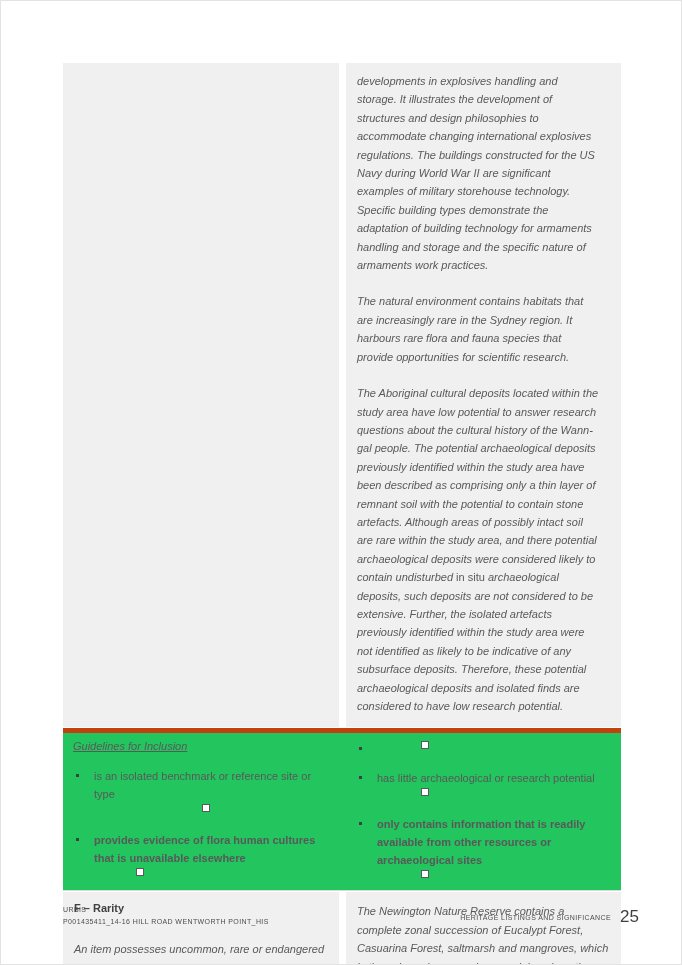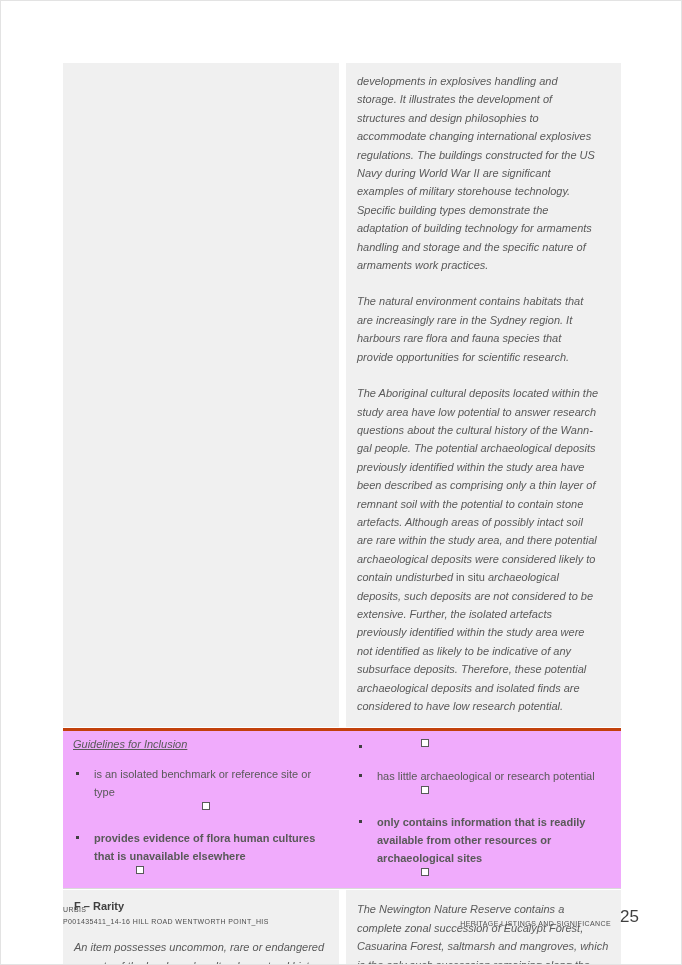--- a/index.html
+++ b/index.html
@@ -19,24 +19,24 @@
   .row-assessment .cell { background:#f0f0f0; }
   .cell-left-empty { min-height:100%; }
   .cell-text { padding:9px 22px 12px 11px; }
   .assessment-text { font-style:italic; font-size:11px; line-height:18.4px; }
   .assessment-text p { margin-bottom:18px; }
   .assessment-text p:last-child { margin-bottom:0; }
   .roman { font-style:normal; }
 
   
   .row-guidelines {
-    border-top:3px solid #c2410c;
+    border-top:5px solid #c2410c;
     border-bottom:1px solid #d9d9d9;
     margin:1px 0;
-    background:#f0abfc;
+    background:#22c55e;
   }
   .guide-cell { padding:7px 10px 12px 10px; font-size:11px; }
   .guide-heading {
     font-style:italic;
     text-decoration:underline;
     font-size:11px;
     color:#595959;
     margin-bottom:15px;
   }
   .bullet-item { display:flex; margin-bottom:19px; line-height:18px; }
@@ -64,21 +64,21 @@
   .criterion-title { font-weight:bold; font-size:11px; color:#404040; margin-bottom:26px; }
   .criterion-def { font-style:italic; font-size:11px; line-height:18.4px; }
   .rarity-right { padding:10px 11px 14px 11px; font-style:italic; font-size:11px; line-height:18.4px; }
 
   
   .footer {
     position:absolute; left:62px; top:903px; width:576px;
     display:flex; justify-content:space-between; align-items:flex-end;
   }
   .footer-left { font-size:7px; line-height:11.5px; letter-spacing:0.4px; color:#4d4d4d; }
-  .footer-right { display:flex; align-items:flex-end; gap:9px; }
+  .footer-right { display:flex; align-items:center; gap:9px; }
   .footer-right-label { font-size:7px; letter-spacing:0.4px; color:#4d4d4d; }
   .page-number { font-size:17px; color:#404040; }
 </style>
 </head>
 <body>
 
 <div class="content">
 
   <div class="row row-assessment">
     <div class="cell cell-left-empty"></div>

